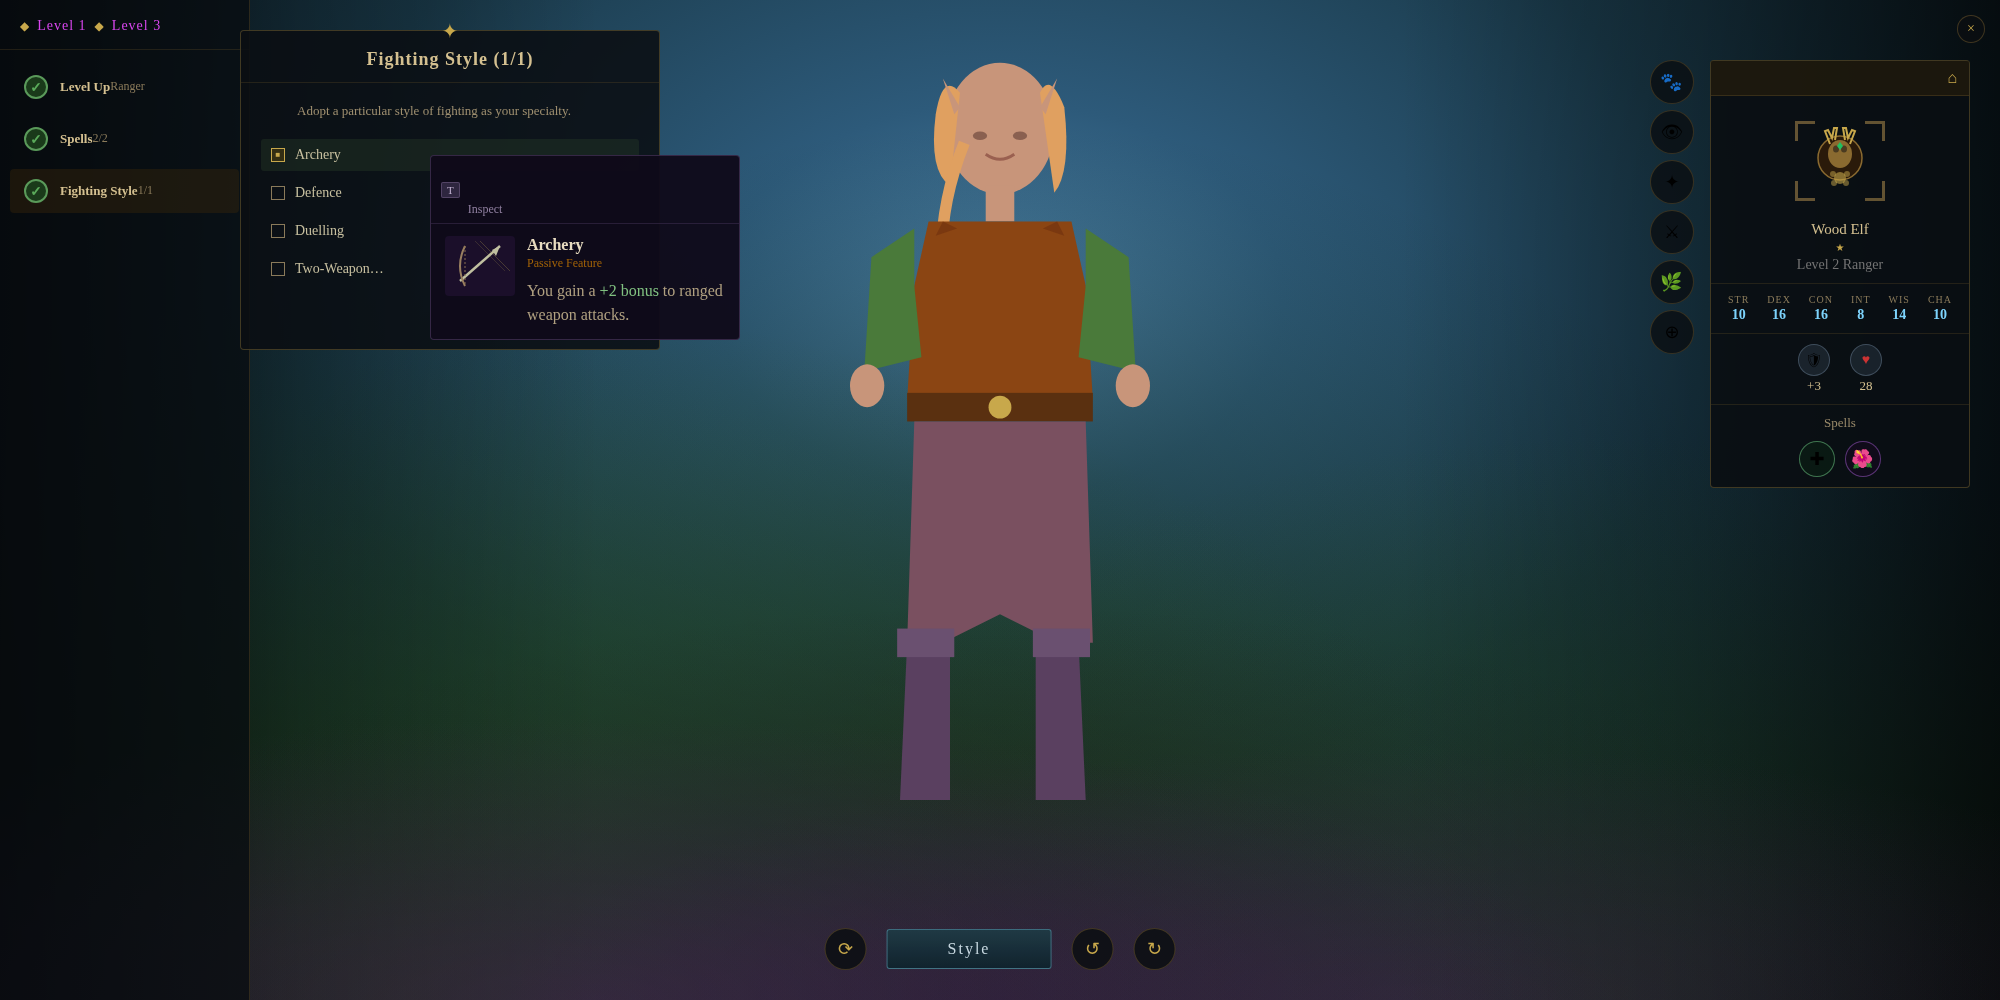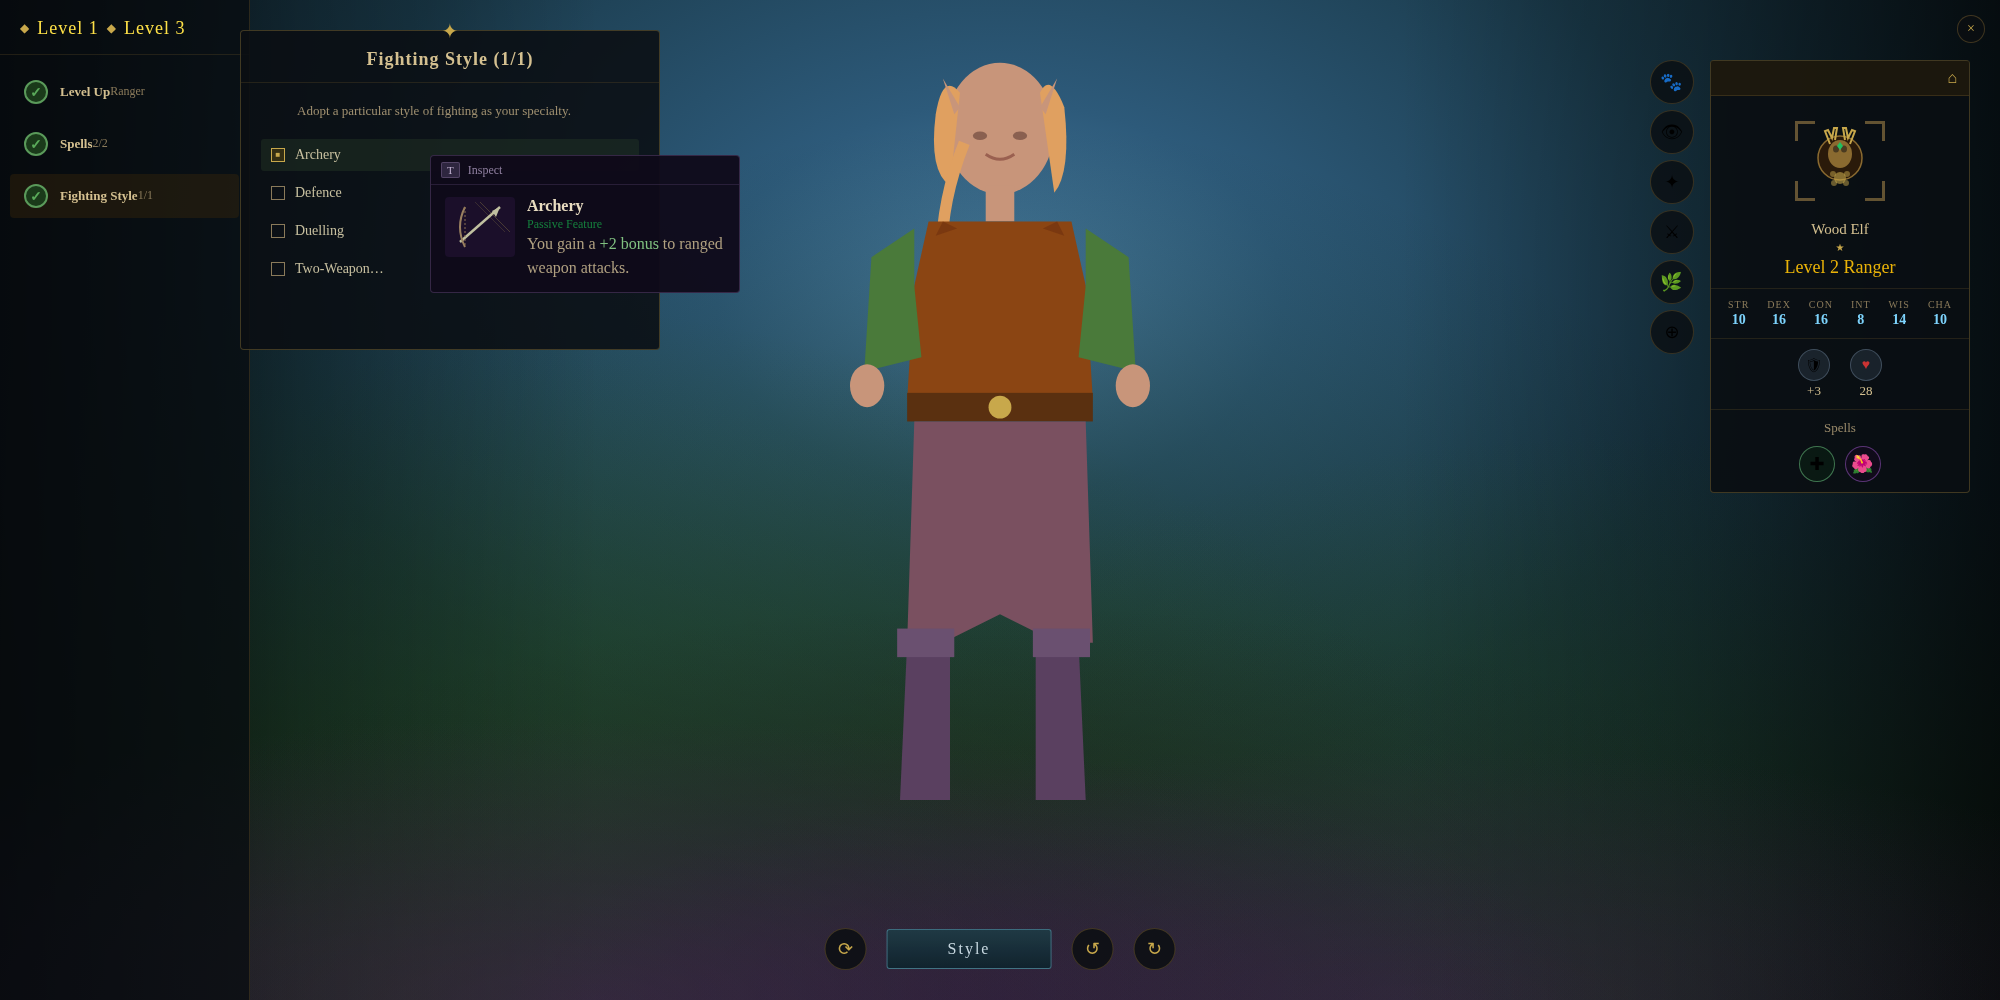--- a/index.html
+++ b/index.html
@@ -96,22 +96,22 @@
       padding: 18px 20px 15px;
       border-bottom: 1px solid rgba(100, 80, 40, 0.3);
     }
 
     .diamond-icon {
       color: #c8a84b;
       font-size: 12px;
     }
 
     .level-label {
-      color: #fde047;
-      font-size: 18px;
+      color: #d946ef;
+      font-size: 14px;
       letter-spacing: 1px;
     }
 
     .nav-items {
       padding: 15px 10px;
       display: flex;
       flex-direction: column;
       gap: 8px;
     }
 
@@ -287,20 +287,21 @@
       border: 1px solid rgba(120, 100, 140, 0.5);
       color: #c0b0d0;
       font-size: 11px;
       padding: 1px 5px;
       border-radius: 2px;
     }
 
     .tooltip-inspect {
       color: #9080a0;
       font-size: 12px;
+      margin-top: 40px;
     }
 
     .tooltip-body {
       padding: 12px 14px;
       display: flex;
       gap: 12px;
     }
 
     .tooltip-icon-area {
       flex-shrink: 0;
@@ -316,22 +317,23 @@
     }
 
     .tooltip-title {
       color: #e8dcc0;
       font-size: 16px;
       font-weight: bold;
       margin-bottom: 2px;
     }
 
     .tooltip-type {
-      color: #15803d;
+      color: #a16207;
       font-size: 12px;
+      margin-bottom: 8px;
     }
 
     .tooltip-desc {
       color: #b0a080;
       font-size: 16px;
       line-height: 1.5;
     }
 
     .tooltip-desc .highlight {
       color: #80c080;
@@ -388,22 +390,22 @@
       padding: 5px 10px 10px;
       border-bottom: 1px solid rgba(100, 80, 40, 0.3);
     }
 
     .char-race {
       color: #d4c090;
       font-size: 15px;
     }
 
     .char-class {
-      color: #eab308;
-      font-size: 18px;
+      color: #737373;
+      font-size: 14px;
     }
 
     .char-star {
       color: #c8a84b;
       font-size: 10px;
       text-align: center;
       margin: 4px 0;
     }
 
     .stats-row {

